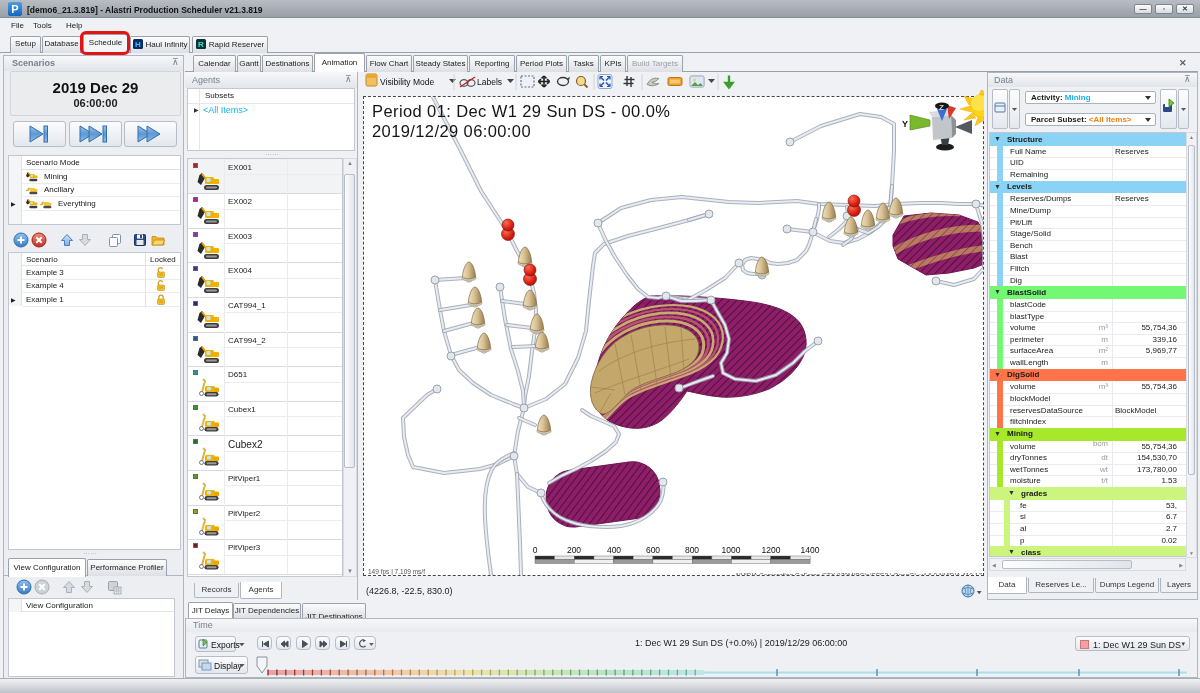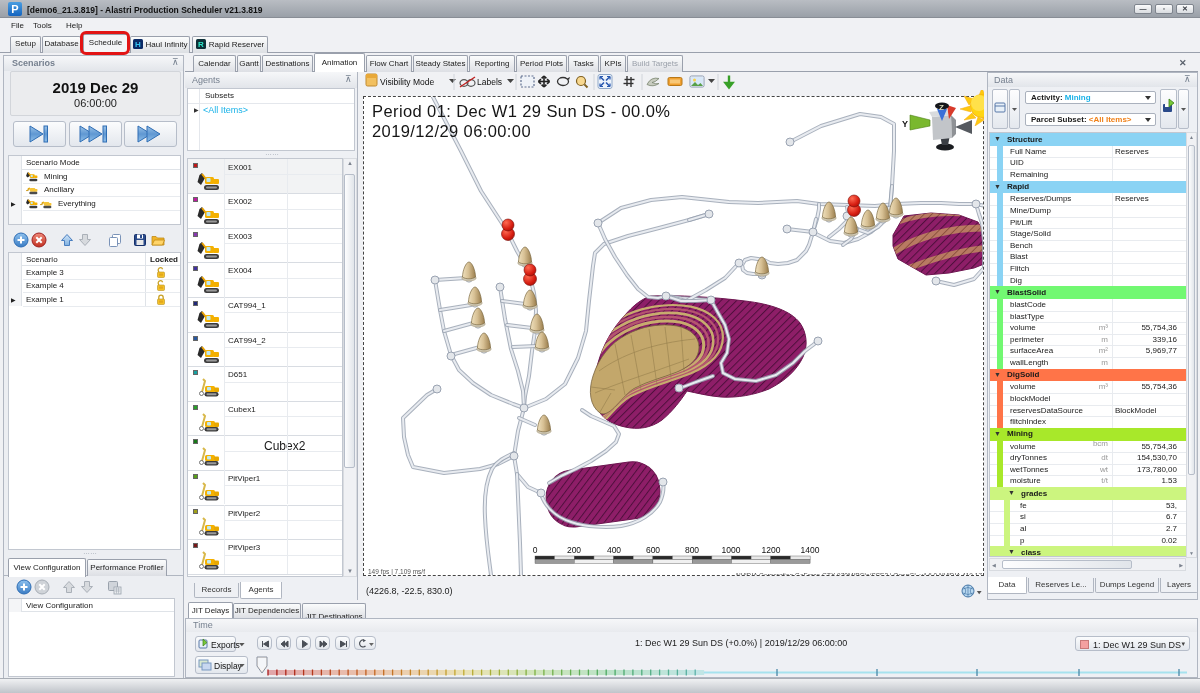--- a/index.html
+++ b/index.html
@@ -41,21 +41,21 @@
       <rect width="10" height="10" rx="1.5" fill="#0e3038"></rect>
       <text x="5" y="8" font-size="8" fill="#2ee8c8" text-anchor="middle" font-weight="bold">R</text>
     </svg>Rapid Reserver</div>
 <div class="abs" style="left:80px;top:31px;width:50px;height:24px;border:3px solid #e21414;border-radius:6px;z-index:50"></div>
 <div class="abs" style="left:3px;top:55px;width:181px;height:625px;background:#eceef2;border:1px solid #b0b6c1"></div>
 <div class="abs" style="left:4px;top:56px;width:179px;height:15px;background:linear-gradient(#f6f7f9,#e2e5ea)"></div>
 <div class="abs" style="left:12px;top:58px;font-size:9px;color:#76808f;font-weight:bold;white-space:nowrap;">Scenarios</div>
 <div class="abs" style="left:172px;top:57px;font-size:9px;color:#76808f;font-weight:normal;white-space:nowrap;">⊼</div>
 <div class="abs" style="left:10px;top:71px;width:171px;height:45px;background:#ebecee;border:1px solid #d2d5da;border-radius:2px"></div>
 <div class="abs" style="left:0px;top:79px;font-size:15px;color:#111;font-weight:bold;white-space:nowrap;left:10px;width:171px;text-align:center">2019 Dec 29</div>
-<div class="abs" style="left:0px;top:97px;font-size:11px;color:#222;font-weight:normal;white-space:nowrap;left:10px;width:171px;text-align:center">06:00:00</div>
+<div class="abs" style="left:0px;top:97px;font-size:11px;color:#222;font-weight:bold;white-space:nowrap;left:10px;width:171px;text-align:center">06:00:00</div>
 <div class="pbtn" style="left:13px;top:121px;width:53px;height:26px"><svg width="50" height="24" viewBox="0 0 50 24">
       <defs>
         <linearGradient id="bg1" x1="0" y1="0" x2="0" y2="1">
           <stop offset="0" stop-color="#9cc3e8"></stop>
           <stop offset="0.5" stop-color="#5f97d2"></stop>
           <stop offset="1" stop-color="#8fc0ea"></stop>
         </linearGradient>
       </defs>
       <polygon points="16,4 29,12 16,20" fill="url(#bg1)" stroke="#2e6db4" stroke-width="1"></polygon>
       <rect x="30" y="4" width="3.5" height="16" fill="url(#bg1)" stroke="#2e6db4" stroke-width="1"></rect>
@@ -150,21 +150,21 @@
       <rect x="4.5" y="8" width="7" height="5" fill="#e8e8e8"></rect>
     </svg></div>
 <div class="abs" style="left:150px;top:232px;width:16px;height:16px"><svg width="16" height="16">
       <path d="M2 4.5 L6 4.5 L7.5 6 L14 6 L14 13 L2 13 Z" fill="#f0b429" stroke="#c08a18" stroke-width="0.8"></path>
       <path d="M2 13 L4.5 8 L14.5 8 L12.5 13 Z" fill="#ffd469" stroke="#c08a18" stroke-width="0.8"></path>
     </svg></div>
 <div class="abs" style="left:8px;top:252px;width:173px;height:298px;background:#fff;border:1px solid #c2c7d0"></div>
 <div class="abs" style="left:9px;top:253px;width:171px;height:13px;background:#fff;border-bottom:1px solid #dfe3e8"></div>
 <div class="abs" style="left:9px;top:253px;width:13px;height:53px;background:#f4f5f7;border-right:1px solid #dfe3e8"></div>
 <div class="abs" style="left:26px;top:255px;font-size:8px;color:#1a1a1a;font-weight:normal;white-space:nowrap;">Scenario</div>
-<div class="abs" style="left:150px;top:255px;font-size:8px;color:#1a1a1a;font-weight:bold;white-space:nowrap;">Locked</div>
+<div class="abs" style="left:150px;top:255px;font-size:8px;color:#1a1a1a;font-weight:normal;white-space:nowrap;">Locked</div>
 <div class="abs" style="left:145px;top:253px;width:1px;height:53px;background:#dfe3e8"></div>
 <div class="abs" style="left:26px;top:268px;font-size:8px;color:#1a1a1a;font-weight:normal;white-space:nowrap;">Example 3</div>
 <div class="abs" style="left:155px;top:267px"><svg width="12" height="12" viewBox="0 0 12 12">
 <path d="M3.5 5 L3.5 3.2 A2.2 2.2 0 0 1 8 3.2" fill="none" stroke="#c9a227" stroke-width="1.3" transform="rotate(-18 5 4)"></path>
 <rect x="2.5" y="5" width="7" height="5.5" rx="1" fill="#f5c026" stroke="#b8901e" stroke-width="0.6"></rect>
 <rect x="4" y="6.5" width="4" height="2.2" rx="0.4" fill="#e2a81c"></rect>
     </svg></div>
 <div class="rowline" style="left:23px;top:279px;width:157px"></div>
 <div class="abs" style="left:26px;top:281.4px;font-size:8px;color:#1a1a1a;font-weight:normal;white-space:nowrap;">Example 4</div>
 <div class="abs" style="left:155px;top:280.4px"><svg width="12" height="12" viewBox="0 0 12 12">
@@ -357,21 +357,21 @@
 <div class="abs" style="left:193px;top:439.3px;width:5px;height:5px;background:#187818;border:1px solid #666"></div>
 <div class="abs" style="left:196px;top:447.3px"><svg width="26" height="20" viewBox="0 0 26 20">
 <path d="M7 1 L9 3 L6 14" stroke="#d8b84a" stroke-width="2" fill="none"></path>
 <circle cx="5.5" cy="15.5" r="2" fill="#fff" stroke="#555" stroke-width="0.8"></circle>
 <rect x="9" y="8" width="10" height="6" rx="1.5" fill="#f4b000"></rect>
 <rect x="11" y="9" width="4" height="3.5" rx="0.8" fill="#bfe8ee"></rect>
 <rect x="18" y="9.5" width="5" height="4.5" rx="1" fill="#e8a800"></rect>
 <rect x="8.5" y="14" width="14" height="4.5" rx="2.2" fill="#3c3c3c"></rect>
 <rect x="10.5" y="15.2" width="10" height="2" rx="1" fill="#999"></rect>
 </svg></div>
-<div class="abs" style="left:228px;top:439.3px;font-size:12px;color:#1a1a1a;font-weight:normal;white-space:nowrap;margin-left:36px;">Cubex2</div>
+<div class="abs" style="left:228px;top:439.3px;font-size:10px;color:#1a1a1a;font-weight:normal;white-space:nowrap;">Cubex2</div>
 <div class="abs" style="left:224px;top:450.8px;width:118px;height:1px;background:#e8ebef"></div>
 <div class="abs" style="left:224px;top:435.3px;width:1px;height:34.6px;background:#e8ebef"></div>
 <div class="abs" style="left:287px;top:435.3px;width:1px;height:34.6px;background:#e8ebef"></div>
 <div class="abs" style="left:188px;top:469.9px;width:154px;height:1px;background:#d8dce2"></div>
 <div class="abs" style="left:193px;top:473.9px;width:5px;height:5px;background:#58a018;border:1px solid #666"></div>
 <div class="abs" style="left:196px;top:481.9px"><svg width="26" height="20" viewBox="0 0 26 20">
 <path d="M7 1 L9 3 L6 14" stroke="#d8b84a" stroke-width="2" fill="none"></path>
 <circle cx="5.5" cy="15.5" r="2" fill="#fff" stroke="#555" stroke-width="0.8"></circle>
 <rect x="9" y="8" width="10" height="6" rx="1.5" fill="#f4b000"></rect>
 <rect x="11" y="9" width="4" height="3.5" rx="0.8" fill="#bfe8ee"></rect>
@@ -808,21 +808,21 @@
 <div class="abs" style="left:7px;top:24.4px;width:6px;height:11.6px;background:#8ad3f4"></div>
 <div class="cell" style="left:20px;top:25.4px;width:90px">UID</div>
 <div class="rowline" style="left:0px;top:36.0px;width:197px"></div>
 <div class="abs" style="left:122px;top:24.4px;width:1px;height:11.6px;background:#e8ebef"></div>
 <div class="abs" style="left:7px;top:36.0px;width:6px;height:11.6px;background:#8ad3f4"></div>
 <div class="cell" style="left:20px;top:37.0px;width:90px">Remaining</div>
 <div class="rowline" style="left:0px;top:47.6px;width:197px"></div>
 <div class="abs" style="left:122px;top:36.0px;width:1px;height:11.6px;background:#e8ebef"></div>
 <div class="abs" style="left:0px;top:47.6px;width:197px;height:12.8px;background:#8ad3f4"></div>
 <div class="abs" style="left:4px;top:49.6px;font-size:7px;color:#333">▼</div>
-<div class="grphdr" style="left:17px;top:49.1px">Rapid</div>
+<div class="grphdr" style="left:17px;top:49.1px">Levels</div>
 <div class="abs" style="left:7px;top:60.4px;width:6px;height:11.6px;background:#8ad3f4"></div>
 <div class="cell" style="left:20px;top:61.4px;width:90px">Reserves/Dumps</div>
 <div class="cell" style="left:125px;top:61.4px;width:60px">Reserves</div>
 <div class="rowline" style="left:0px;top:72.0px;width:197px"></div>
 <div class="abs" style="left:122px;top:60.4px;width:1px;height:11.6px;background:#e8ebef"></div>
 <div class="abs" style="left:7px;top:72.0px;width:6px;height:11.6px;background:#8ad3f4"></div>
 <div class="cell" style="left:20px;top:73.0px;width:90px">Mine/Dump</div>
 <div class="rowline" style="left:0px;top:83.6px;width:197px"></div>
 <div class="abs" style="left:122px;top:72.0px;width:1px;height:11.6px;background:#e8ebef"></div>
 <div class="abs" style="left:7px;top:83.6px;width:6px;height:11.6px;background:#8ad3f4"></div>

